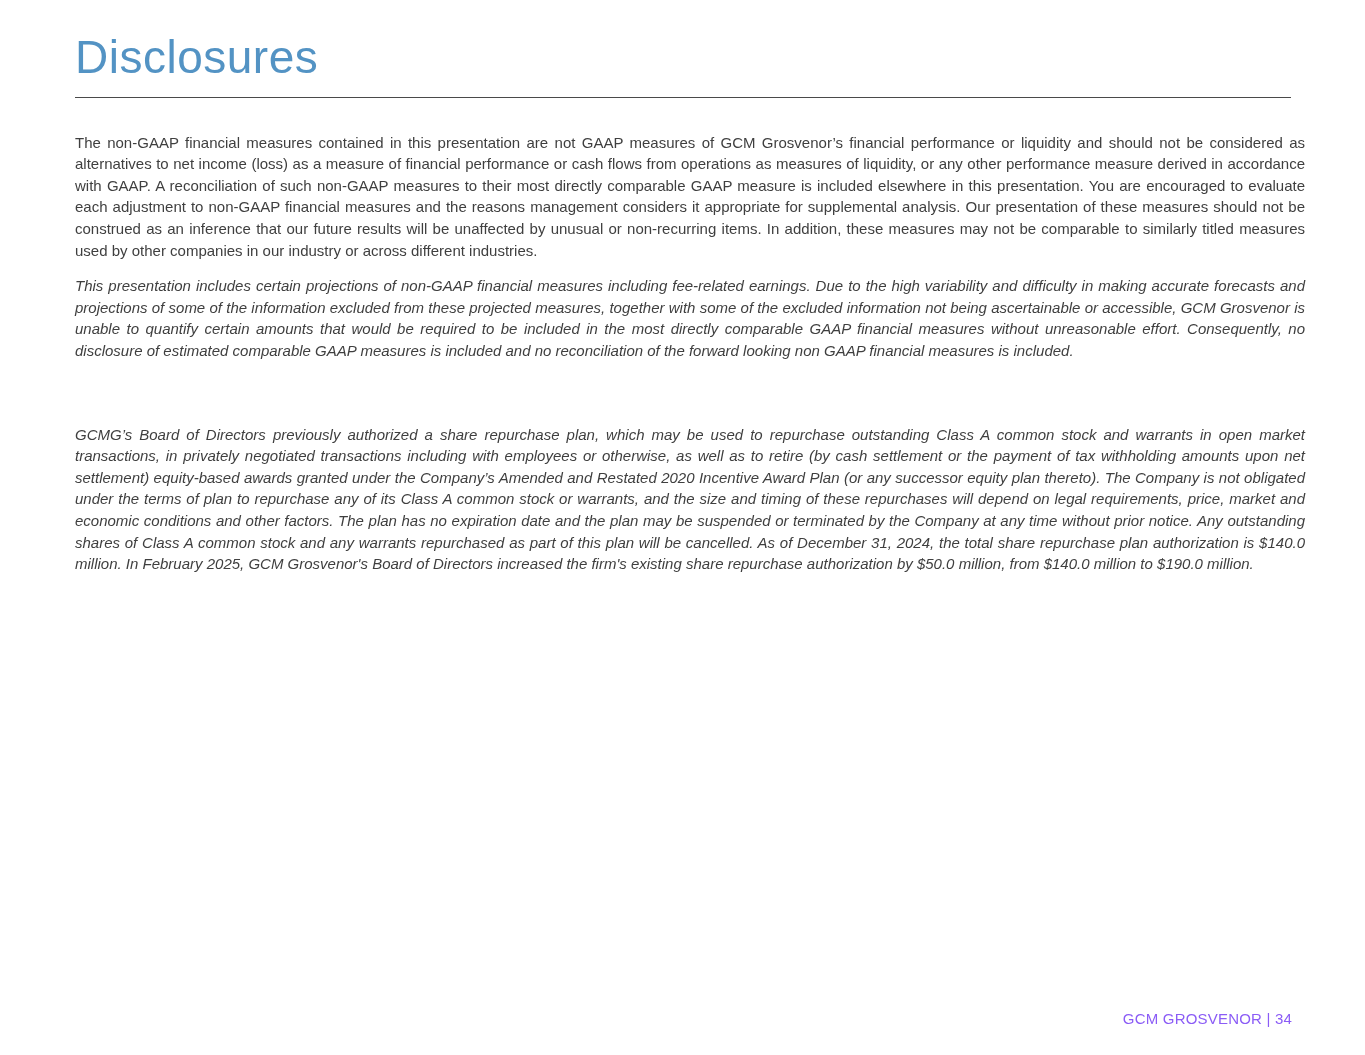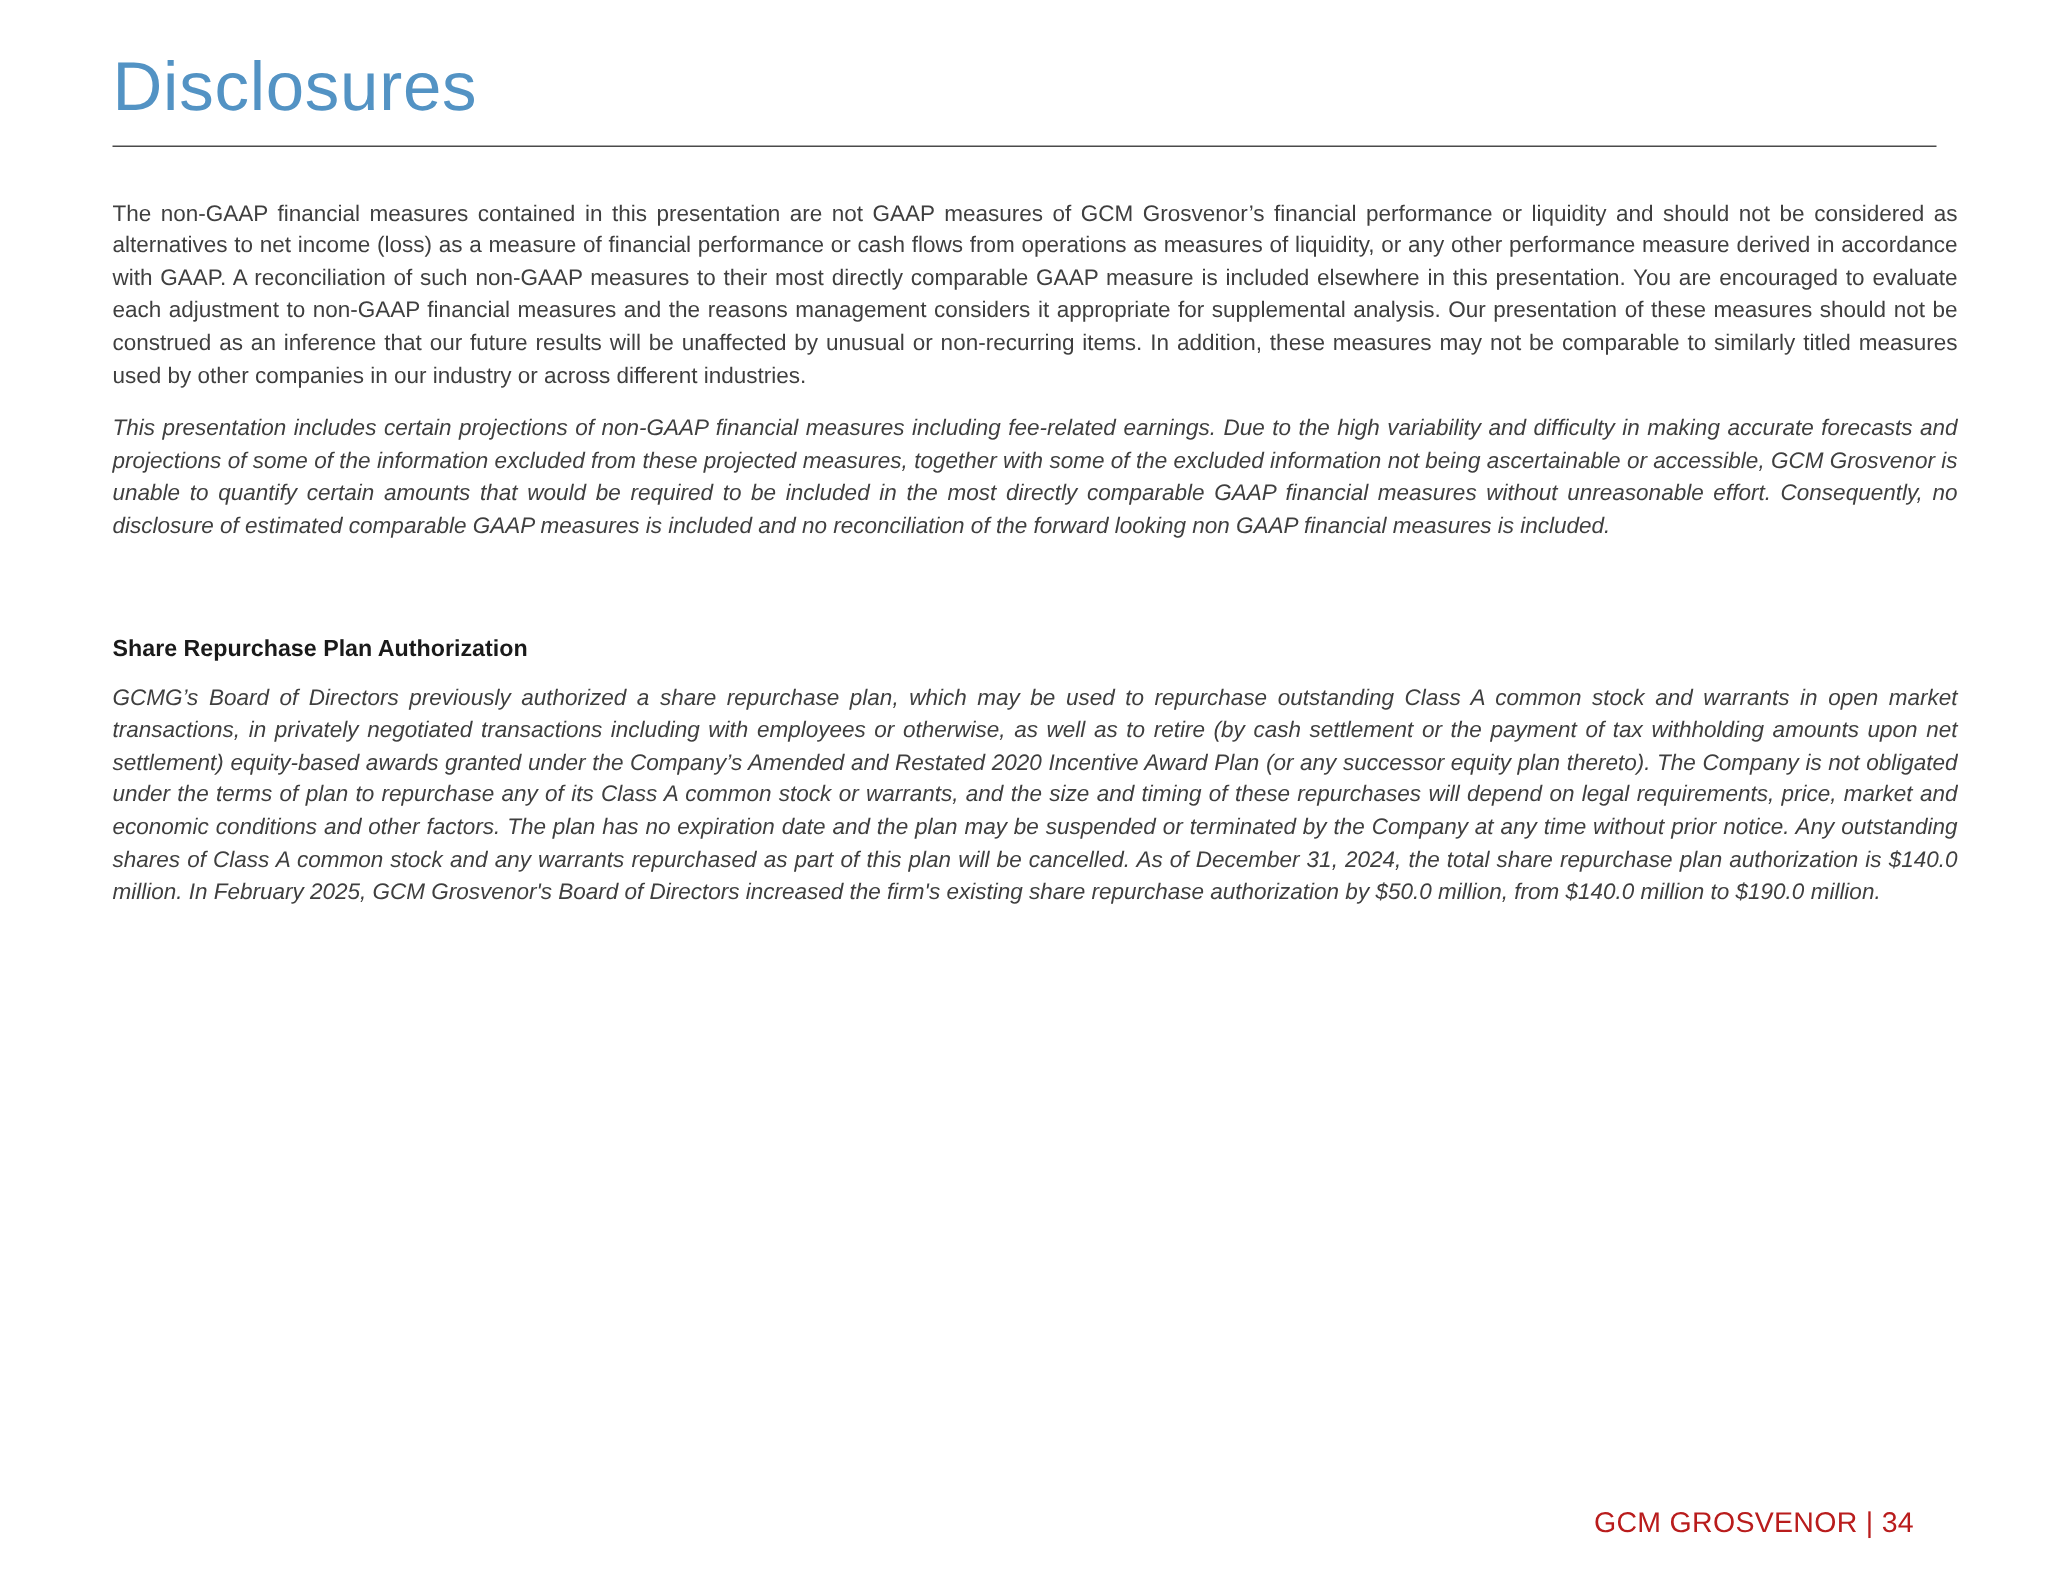--- a/index.html
+++ b/index.html
@@ -52,43 +52,42 @@
     line-height: 21.6px;
     color: #3f3f3f;
     text-align: justify;
   }
   .body-paragraph:last-child {
     margin-bottom: 0;
     font-style: italic;
   }
   .page-footer {
     position: absolute;
-    right: 89px;
+    right: 73px;
     bottom: 28px;
-    font-size: 19px;
-    color: #b91c1c;
+    font-size: 15px;
+    color: #8b5cf6;
     letter-spacing: 0.2px;
   }
 </style>
 </head>
 <body>
 
 <div class="slide">
   <div class="content">
 
     <h1 class="page-title">Disclosures</h1>
 
     <hr class="title-divider">
 
     <section class="section">
       <p class="body-paragraph">The non-GAAP financial measures contained in this presentation are not GAAP measures of GCM Grosvenor’s financial performance or liquidity and should not be considered as alternatives to net income (loss) as a measure of financial performance or cash flows from operations as measures of liquidity, or any other performance measure derived in accordance with GAAP. A reconciliation of such non-GAAP measures to their most directly comparable GAAP measure is included elsewhere in this presentation. You are encouraged to evaluate each adjustment to non-GAAP financial measures and the reasons management considers it appropriate for supplemental analysis. Our presentation of these measures should not be construed as an inference that our future results will be unaffected by unusual or non-recurring items. In addition, these measures may not be comparable to similarly titled measures used by other companies in our industry or across different industries.</p>
       <p class="body-paragraph">This presentation includes certain projections of non-GAAP financial measures including fee-related earnings. Due to the high variability and difficulty in making accurate forecasts and projections of some of the information excluded from these projected measures, together with some of the excluded information not being ascertainable or accessible, GCM Grosvenor is unable to quantify certain amounts that would be required to be included in the most directly comparable GAAP financial measures without unreasonable effort. Consequently, no disclosure of estimated comparable GAAP measures is included and no reconciliation of the forward looking non GAAP financial measures is included.</p>
     </section>
 
     <section class="section">
-      <h2 class="section-heading">Share Repurchase Plan Authorization</h2>
       <p class="body-paragraph">GCMG’s Board of Directors previously authorized a share repurchase plan, which may be used to repurchase outstanding Class A common stock and warrants in open market transactions, in privately negotiated transactions including with employees or otherwise, as well as to retire (by cash settlement or the payment of tax withholding amounts upon net settlement) equity-based awards granted under the Company’s Amended and Restated 2020 Incentive Award Plan (or any successor equity plan thereto).  The Company is not obligated under the terms of plan to repurchase any of its Class A common stock or warrants, and the size and timing of these repurchases will depend on legal requirements, price, market and economic conditions and other factors.  The plan has no expiration date and the plan may be suspended or terminated by the Company at any time without prior notice.  Any outstanding shares of Class A common stock and any warrants repurchased as part of this plan will be cancelled. As of December 31, 2024, the total share repurchase plan authorization is $140.0 million. In February 2025, GCM Grosvenor's Board of Directors increased the firm's existing share repurchase authorization by $50.0 million, from $140.0 million to $190.0 million.</p>
     </section>
 
   </div>
 
   <div class="page-footer">GCM GROSVENOR | 34</div>
 </div>
 
 </body></html>

